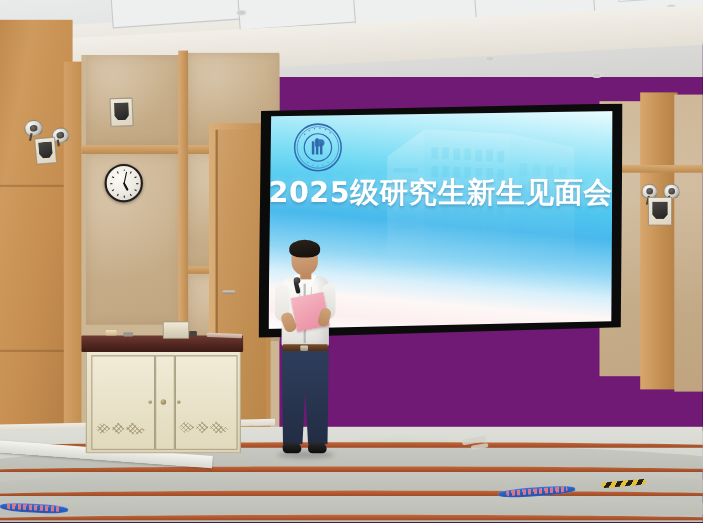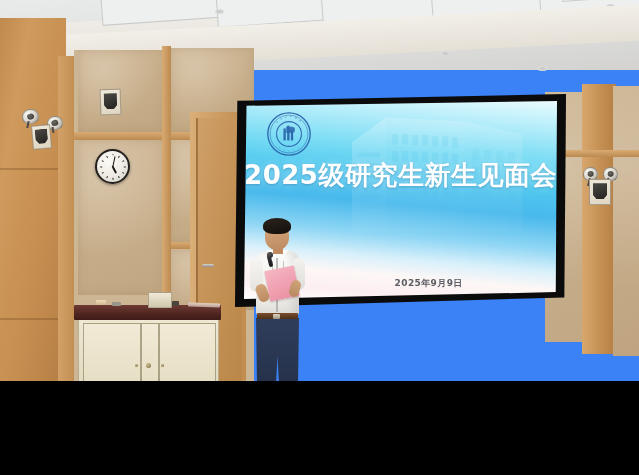--- a/index.html
+++ b/index.html
@@ -1,20 +1,20 @@
 <!DOCTYPE html>
 <html><head>
 <meta charset="utf-8">
 <style>
   html,body{margin:0;padding:0;background:#000;}
   body{font-family:"Liberation Sans","DejaVu Sans",sans-serif;}
 
   #scene{
-    position:relative;width:639px;height:381px;overflow:hidden;
-    background:#3b82f6;
+    position:relative;width:639px;height:475px;overflow:hidden;
+    background:#701a75;
   }
 
   
   .ceiling{
     position:absolute;left:0;top:0;width:639px;height:70px;
     background:linear-gradient(175deg,#e9eaea 0%,#dedfdf 55%,#d3d2cf 100%);
   }
   .ceil-panel{
     position:absolute;background:#eef0f0;
     border:1px solid rgba(170,172,170,.55);
@@ -532,21 +532,20 @@
           <circle cx="74" cy="21" r="1.3"></circle>
         <circle cx="30" cy="80" r="1"></circle>
           <circle cx="40" cy="85" r="1"></circle>
         <circle cx="50" cy="87" r="1"></circle>
           <circle cx="60" cy="85" r="1"></circle>
         <circle cx="70" cy="80" r="1"></circle>
       </g>
     </svg>
 
     <div class="slide-title">2025级研究生新生见面会</div>
-    <div class="slide-date">2025年9月9日</div>
   </div>
 
   <div class="floor-base"></div>
   <div class="stage-floor"></div>
   <div class="greenglow"></div>
 
   <div class="tier-face" style="top:404px;height:24px;"></div>
   <div class="nosing" style="top:402px;"></div>
 
   <div class="tier-face" style="top:426px;height:22px;"></div>

